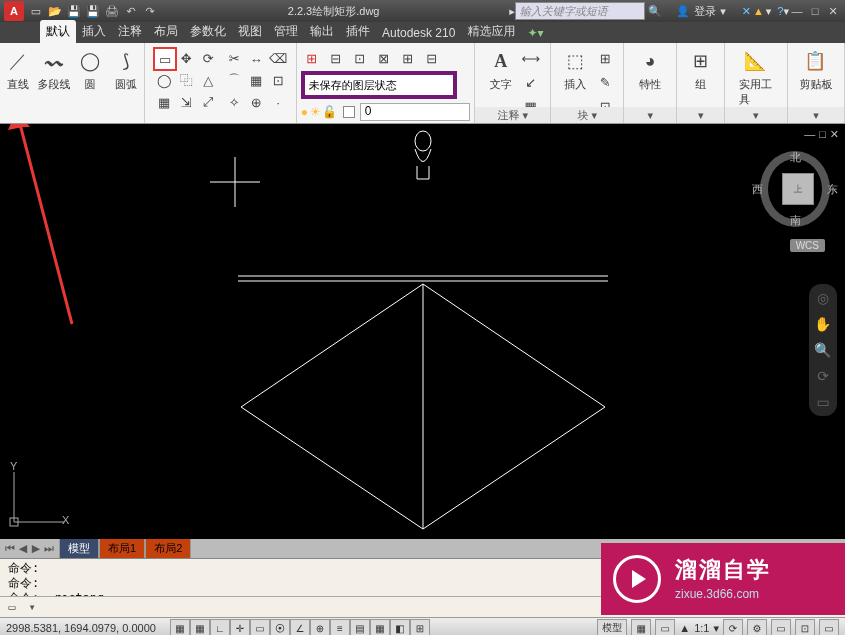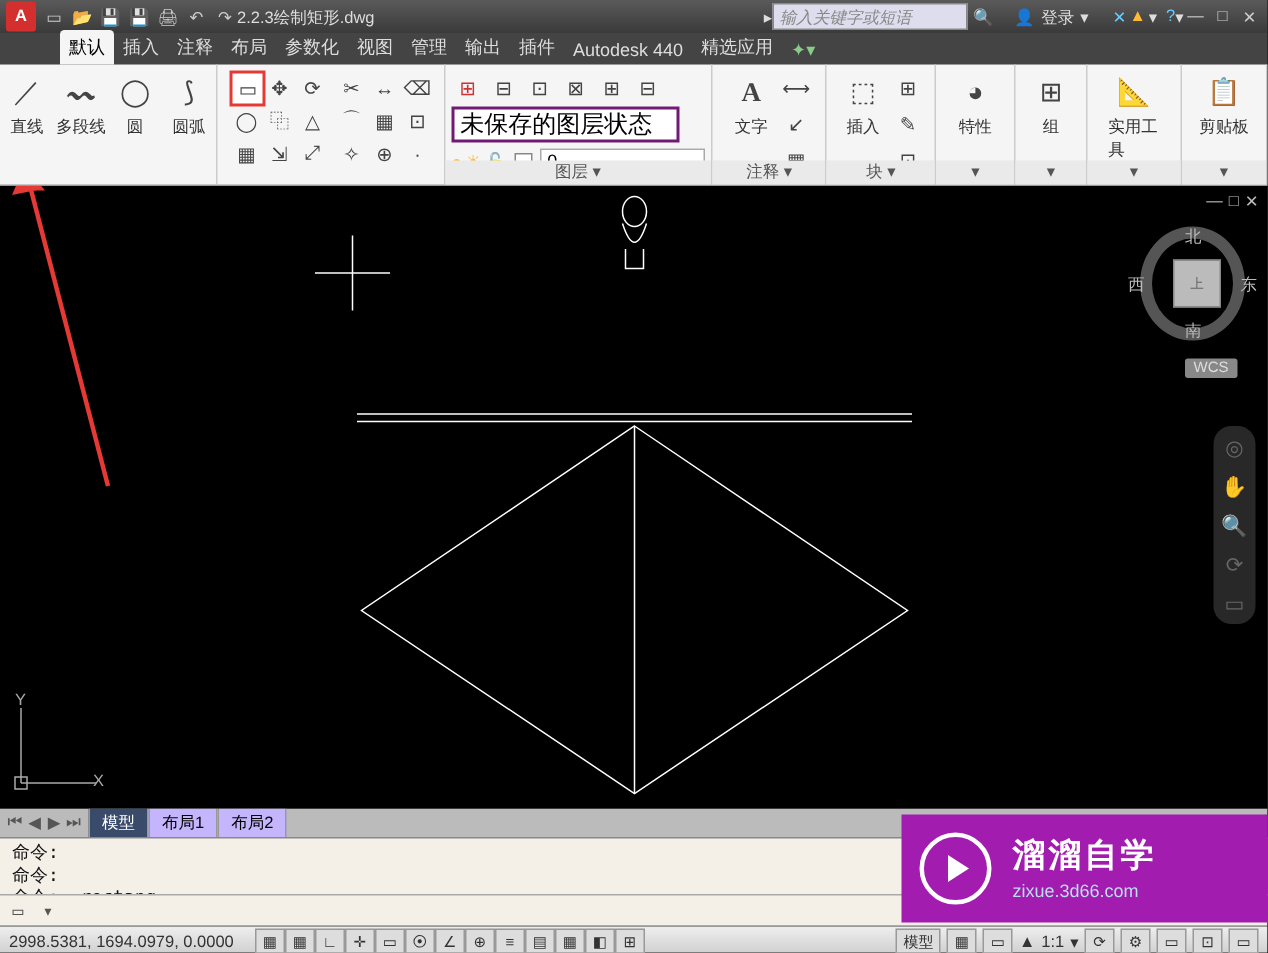--- a/index.html
+++ b/index.html
@@ -1,66 +1,66 @@
 <!DOCTYPE html>
 <html><head>
 <meta charset="utf-8">
 <style>
 html,body{margin:0;padding:0;font-family:"Microsoft YaHei",Arial,sans-serif;font-size:12px;background:#333;color:#000;user-select:none;overflow:hidden}
 body{width:845px;height:635px;position:relative}
 .title-bar{height:22px;background:linear-gradient(#5a5a5a,#3a3a3a);display:flex;align-items:center;color:#ddd;font-size:11px;padding:0 4px}
 .qat{display:flex;gap:3px;align-items:center}
 .qat .ic,.qat-sep{width:16px;height:16px;display:flex;align-items:center;justify-content:center;color:#ccc}
 .logo{width:20px;height:20px;background:#d32f2f;color:#fff;font-weight:bold;display:flex;align-items:center;justify-content:center;border-radius:2px;margin-right:4px}
-.title-gap{flex:1;}
+.title-gap{flex:1;text-align:center}
 .search-box{width:120px;height:16px;background:#dde;border:1px solid #888;font-size:11px;color:#888;font-style:italic;padding:0 4px;display:flex;align-items:center}
 .login{display:flex;align-items:center;gap:4px;margin:0 10px;color:#ddd}
 .win-btns{display:flex;gap:2px;margin-left:auto}
 .win-btns span{width:16px;text-align:center;color:#ccc}
 .tab-row{height:21px;background:#444;display:flex;align-items:flex-end;padding-left:40px;font-size:12px}
 .tab{padding:3px 6px;color:#ddd;cursor:pointer}
 .tab.active{background:#f5f5f5;color:#000;border-radius:3px 3px 0 0}
 .ribbon{height:80px;background:#f5f5f5;display:flex;border-bottom:1px solid #999}
 .panel{border-right:1px solid #ccc;display:flex;flex-direction:column;align-items:center;padding:2px 4px;position:relative}
 .panel-title{position:absolute;bottom:0;left:0;right:0;text-align:center;font-size:11px;color:#555;background:#eaeaea;height:16px;line-height:16px}
 .panel-body{flex:1;display:flex;align-items:flex-start;gap:2px;padding-top:2px}
 .big-btn{width:34px;display:flex;flex-direction:column;align-items:center;gap:2px;font-size:11px;color:#333;cursor:pointer}
 .big-btn .gl{width:28px;height:28px;display:flex;align-items:center;justify-content:center;font-size:18px;color:#444}
 .small-grid{display:grid;grid-template-columns:repeat(3,20px);grid-auto-rows:20px;gap:2px}
 .sm{width:20px;height:20px;display:flex;align-items:center;justify-content:center;font-size:13px;color:#444;cursor:pointer;border:1px solid transparent}
 .sm.hl{border:2px solid #e53935;background:#fff}
 .layer-row{display:flex;align-items:center;gap:2px;height:22px}
-.layer-combo{width:140px;height:20px;border:2px solid #701a75;background:#fff;display:flex;align-items:center;font-size:16px;padding:0 4px}
+.layer-combo{width:140px;height:20px;border:4px solid #701a75;background:#fff;display:flex;align-items:center;font-size:11px;padding:0 4px}
 .anno-A{font-family:"Times New Roman",serif;font-size:28px;font-weight:bold}
 .canvas-area{position:relative;background:#000;width:845px;height:415px}
 .canvas-area svg{position:absolute;top:0;left:0}
 .canvas-ctrl{position:absolute;top:4px;right:6px;display:flex;gap:4px;color:#bbb;font-size:11px}
 .canvas-ctrl span{cursor:pointer}
 .viewcube{position:absolute;top:30px;right:15px;width:70px;height:70px;display:flex;align-items:center;justify-content:center}
 .viewcube .ring{width:60px;height:60px;border:8px solid #555;border-radius:50%;position:relative}
 .viewcube .face{position:absolute;top:14px;left:14px;width:30px;height:30px;background:#bbb;border:1px solid #888;display:flex;align-items:center;justify-content:center;font-size:9px;color:#666}
 .viewcube .lab{position:absolute;font-size:11px;color:#bbb}
 .wcs-badge{position:absolute;top:115px;right:20px;background:#888;color:#ddd;font-size:10px;padding:1px 6px;border-radius:2px}
 .navbar{position:absolute;top:160px;right:8px;width:24px;background:rgba(80,80,80,.5);border-radius:12px;padding:6px 2px;display:flex;flex-direction:column;align-items:center;gap:10px;color:#666}
 .navbar span{font-size:14px}
 .model-tabs{height:19px;background:#bbb;display:flex;align-items:center;font-size:11px}
 .model-tabs .nav{display:flex;gap:1px;padding:0 4px;color:#555}
 .model-tabs .nav span{width:12px;text-align:center;cursor:pointer}
-.mtab{padding:2px 8px;background:#c4b5fd;border:1px solid #999;cursor:pointer}
+.mtab{padding:2px 8px;background:#c2410c;border:1px solid #999;cursor:pointer}
 .mtab.active{background:#3a4a6a;color:#fff}
 .cmd-area{background:#f4f0e8;height:58px;display:flex;flex-direction:column;font-family:Consolas,monospace;font-size:12px;color:#111;position:relative;border-top:1px solid #888}
 .cmd-lines{flex:1;padding:2px 25px 2px 8px;overflow:hidden;line-height:15px}
 .cmd-input-row{height:20px;border-top:1px solid #aaa;display:flex;align-items:center;padding:0 4px}
 .cmd-input-row .icn{width:16px;height:16px;margin-right:4px;display:flex;align-items:center;justify-content:center;color:#555}
 .cmd-scroll{position:absolute;right:2px;top:2px;bottom:22px;width:16px;background:#e0e0e0;display:flex;flex-direction:column;align-items:center;justify-content:space-between;font-size:9px;color:#666}
 .status-bar{height:20px;background:linear-gradient(#eee,#ccc);display:flex;align-items:center;font-size:11px;color:#333;padding:0 6px;border-top:1px solid #999}
 .status-bar .seg{margin-right:14px;display:flex;align-items:center;gap:4px}
 .status-btn{width:18px;height:16px;background:#ddd;border:1px solid #999;display:flex;align-items:center;justify-content:center;font-size:10px;cursor:pointer}
 .status-right{margin-left:auto;display:flex;gap:4px;align-items:center}
-.zixue-badge{position:absolute;right:0;bottom:20px;width:220px;height:72px;background:#a21caf;color:#fff;display:flex;align-items:center;padding:0 12px;gap:14px;font-size:13px}
+.zixue-badge{position:absolute;right:0;bottom:20px;width:220px;height:72px;background:#be185d;color:#fff;display:flex;align-items:center;padding:0 12px;gap:14px;font-size:13px}
 .zixue-badge .play{width:42px;height:42px;border:3px solid #fff;border-radius:50%;display:flex;align-items:center;justify-content:center}
 .zixue-badge .play span{width:0;height:0;border-left:14px solid #fff;border-top:9px solid transparent;border-bottom:9px solid transparent;margin-left:4px}
 .zixue-badge .txt{display:flex;flex-direction:column;line-height:1.4}
 .zixue-badge .t1{font-size:22px;font-weight:bold;letter-spacing:2px}
 .zixue-badge .t2{font-size:12px;color:#bde}
 .exchange-grp{display:flex;gap:2px;align-items:center;margin:0 6px}
 .kw{color:#00f}
 .arrow-svg{position:absolute;top:60px;left:150px;width:120px;height:230px;pointer-events:none}
 </style>
 </head>
@@ -103,21 +103,21 @@
 <div class="tab-row">
   <div class="tab active">默认</div>
   <div class="tab">插入</div>
   <div class="tab">注释</div>
   <div class="tab">布局</div>
   <div class="tab">参数化</div>
   <div class="tab">视图</div>
   <div class="tab">管理</div>
   <div class="tab">输出</div>
   <div class="tab">插件</div>
-  <div class="tab">Autodesk 440</div>
+  <div class="tab">Autodesk 210</div>
   <div class="tab">精选应用</div>
   <div class="tab" style="color:#8c8">✦▾</div>
 </div>
 
 <div class="ribbon">
   <div class="panel" style="width:136px">
     <div class="panel-body">
       <div class="big-btn">
           <span class="gl">／</span>
           <span>直线</span>
@@ -174,21 +174,20 @@
       </div>
       <div class="layer-combo">未保存的图层状态</div>
       <div class="layer-row">
         <span style="color:#fb3">●</span>
         <span style="color:#fb3">☀</span>
         <span>🔓</span>
         <span style="width:10px;height:10px;background:#fff;border:1px solid #888;margin:0 3px"></span>
         <span style="flex:1;border:1px solid #aaa;background:#fff;height:16px;padding:0 4px;width:100px">0</span>
       </div>
     </div>
-    <div class="panel-title">图层 ▾</div>
   </div>
   <div class="panel" style="width:70px">
     <div class="panel-body">
       <div class="big-btn">
           <span class="gl anno-A">A</span>
           <span>文字</span>
         </div>
       <div style="display:flex;flex-direction:column;gap:2px">
         <span class="sm">⟷</span>
         <span class="sm">↙</span>

